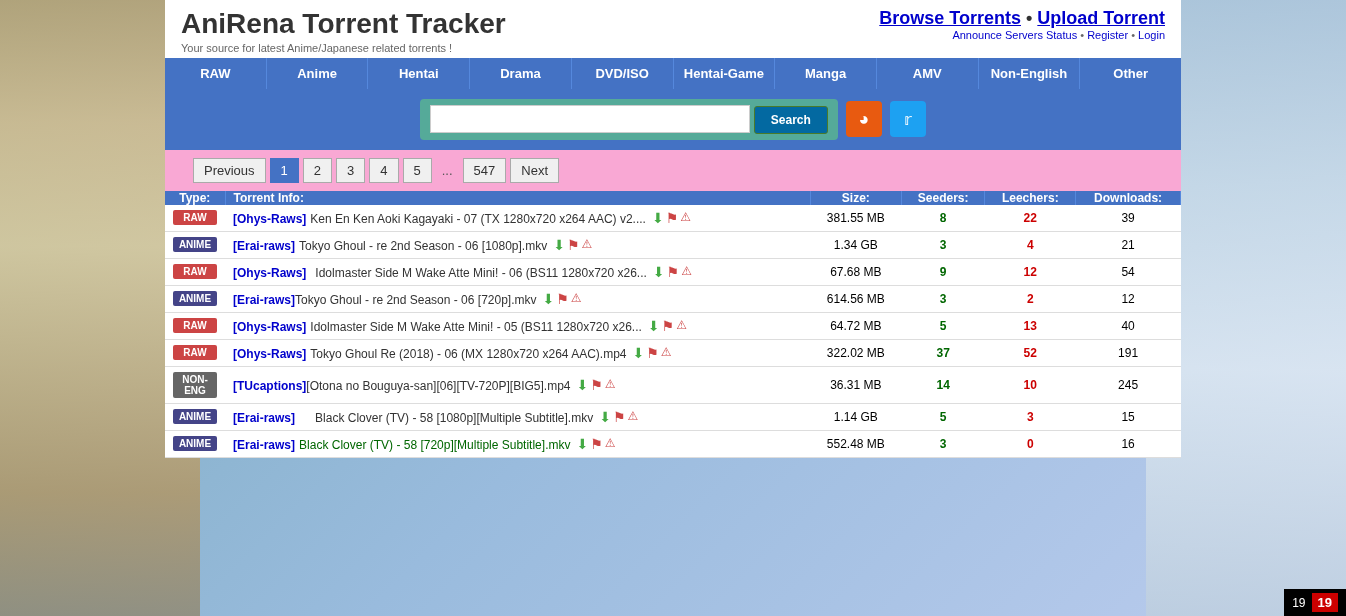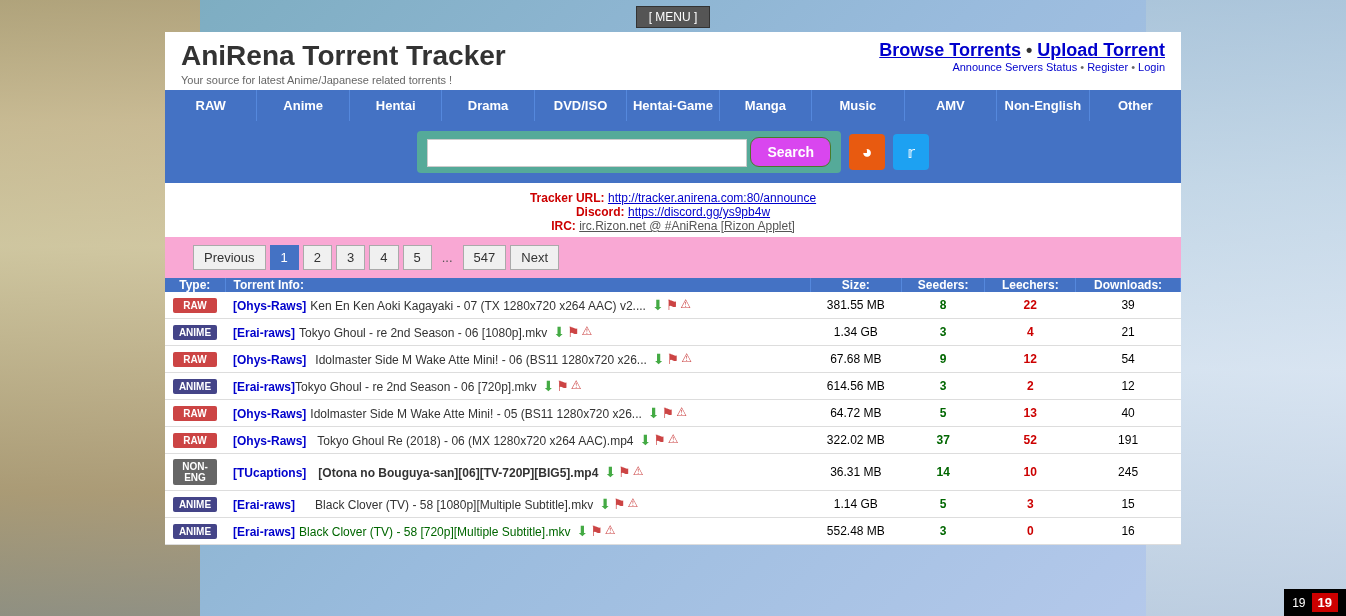--- a/index.html
+++ b/index.html
@@ -129,28 +129,28 @@
       border-radius: 4px;
     }
     .search-input {
       width: 320px;
       height: 28px;
       border: 1px solid #ccc;
       padding: 2px 6px;
       font-size: 13px;
     }
     .search-btn {
-      background: #d946ef;
+      background: #0369a1;
       color: #fff;
       border: 1px solid #4a7a2a;
       padding: 6px 16px;
-      font-size: 14px;
+      font-size: 12px;
       font-weight: bold;
       cursor: pointer;
-      border-radius: 9px;
+      border-radius: 3px;
     }
     .rss-icon {
       width: 36px; height: 36px;
       background: #e85a10;
       border-radius: 4px;
       display: flex; align-items: center; justify-content: center;
       color: #fff; font-size: 18px; cursor: pointer;
     }
     .twitter-icon {
       width: 36px; height: 36px;
@@ -256,23 +256,20 @@
     }
     .counter-red { background: #c00; color: #fff; padding: 2px 6px; font-size: 13px; font-weight: bold; }
   </style>
 </head>
 <body>
 
 <div class="bg-wrapper">
   <div class="bg-left"></div>
   <div class="bg-right"></div>
 
-  <div class="menu-bar">
-    <button class="menu-btn">[ MENU ]</button>
-  </div>
 
   <div class="main-container">
 
     <div class="header">
       <div class="header-top">
         <div>
           <div class="site-title">AniRena Torrent Tracker</div>
           <div class="site-subtitle">Your source for latest Anime/Japanese related torrents !</div>
         </div>
         <div class="header-links">
@@ -293,49 +290,34 @@
     </div>
 
     <div class="nav-tabs" id="nav-tabs-container">
         <div class="nav-tab">RAW</div>
         <div class="nav-tab">Anime</div>
         <div class="nav-tab">Hentai</div>
         <div class="nav-tab">Drama</div>
         <div class="nav-tab">DVD/ISO</div>
         <div class="nav-tab">Hentai-Game</div>
         <div class="nav-tab">Manga</div>
-        <div class="nav-tab">Music</div>
         <div class="nav-tab">AMV</div>
         <div class="nav-tab">Non-English</div>
         <div class="nav-tab">Other</div>
       </div>
 
     <div class="search-bar">
       <div class="search-input-wrapper">
         <input class="search-input" type="text" placeholder="" style="">
         <button class="search-btn">Search</button>
       </div>
       <div class="rss-icon" title="RSS">◕</div>
       <div class="twitter-icon" title="Twitter">𝕣</div>
     </div>
 
-    <div class="tracker-info">
-      <div>
-        <span class="label">Tracker URL:</span>
-        <a href="#">http://tracker.anirena.com:80/announce</a>
-      </div>
-      <div>
-        <span class="label">Discord:</span>
-        <a href="#">https://discord.gg/ys9pb4w</a>
-      </div>
-      <div>
-        <span class="label">IRC:</span>
-        <a href="#" class="irc">irc.Rizon.net @ #AniRena [Rizon Applet]</a>
-      </div>
-    </div>
 
     <div class="pagination" id="pagination-container">
         <a class="page-btn" href="#">Previous</a>
         <a class="page-btn active" href="#">1</a>
         <a class="page-btn" href="#">2</a>
         <a class="page-btn" href="#">3</a>
         <a class="page-btn" href="#">4</a>
         <a class="page-btn" href="#">5</a>
         <span class="page-ellipsis">...</span>
         <a class="page-btn" href="#">547</a>
@@ -409,33 +391,33 @@
                 <span class="ban-icon">⚑</span>
                 <span class="warn-icon">⚠</span>
               </div></td>
             <td>64.72 MB</td>
             <td class="seeders-col">5</td>
             <td class="leechers-col">13</td>
             <td>40</td>
           </tr>
           <tr>
             <td><span class="type-badge badge-raw">RAW</span></td>
-            <td class="info-col"><a class="torrent-link" href="#">[Ohys-Raws]</a><a href="#" style="text-decoration: none; margin-left: 11px; color: rgb(51, 51, 51);">Tokyo Ghoul Re (2018) - 06 (MX 1280x720 x264 AAC).mp4</a><div style="display: inline-flex; gap: 2px; margin-left: 6px;">
+            <td class="info-col"><a class="torrent-link" href="#">[Ohys-Raws]</a><a href="#" style="text-decoration: none; margin-left: 4px; color: rgb(51, 51, 51);">Tokyo Ghoul Re (2018) - 06 (MX 1280x720 x264 AAC).mp4</a><div style="display: inline-flex; gap: 2px; margin-left: 6px;">
                 <span class="dl-icon">⬇</span>
                 <span class="ban-icon">⚑</span>
                 <span class="warn-icon">⚠</span>
               </div></td>
             <td>322.02 MB</td>
             <td class="seeders-col">37</td>
             <td class="leechers-col">52</td>
             <td>191</td>
           </tr>
           <tr>
             <td><span class="type-badge badge-nonenglish">NON-ENG</span></td>
-            <td class="info-col"><a class="torrent-link" href="#">[TUcaptions]</a><a href="#" style="text-decoration: none; margin-left: 12px; color: rgb(51, 51, 51); font-weight: bold;">[Otona no Bouguya-san][06][TV-720P][BIG5].mp4</a><div style="display: inline-flex; gap: 2px; margin-left: 6px;">
+            <td class="info-col"><a class="torrent-link" href="#">[TUcaptions]</a><a href="#" style="text-decoration: none; margin-left: 0; color: rgb(51, 51, 51);">[Otona no Bouguya-san][06][TV-720P][BIG5].mp4</a><div style="display: inline-flex; gap: 2px; margin-left: 6px;">
                 <span class="dl-icon">⬇</span>
                 <span class="ban-icon">⚑</span>
                 <span class="warn-icon">⚠</span>
               </div></td>
             <td>36.31 MB</td>
             <td class="seeders-col">14</td>
             <td class="leechers-col">10</td>
             <td>245</td>
           </tr>
           <tr>

